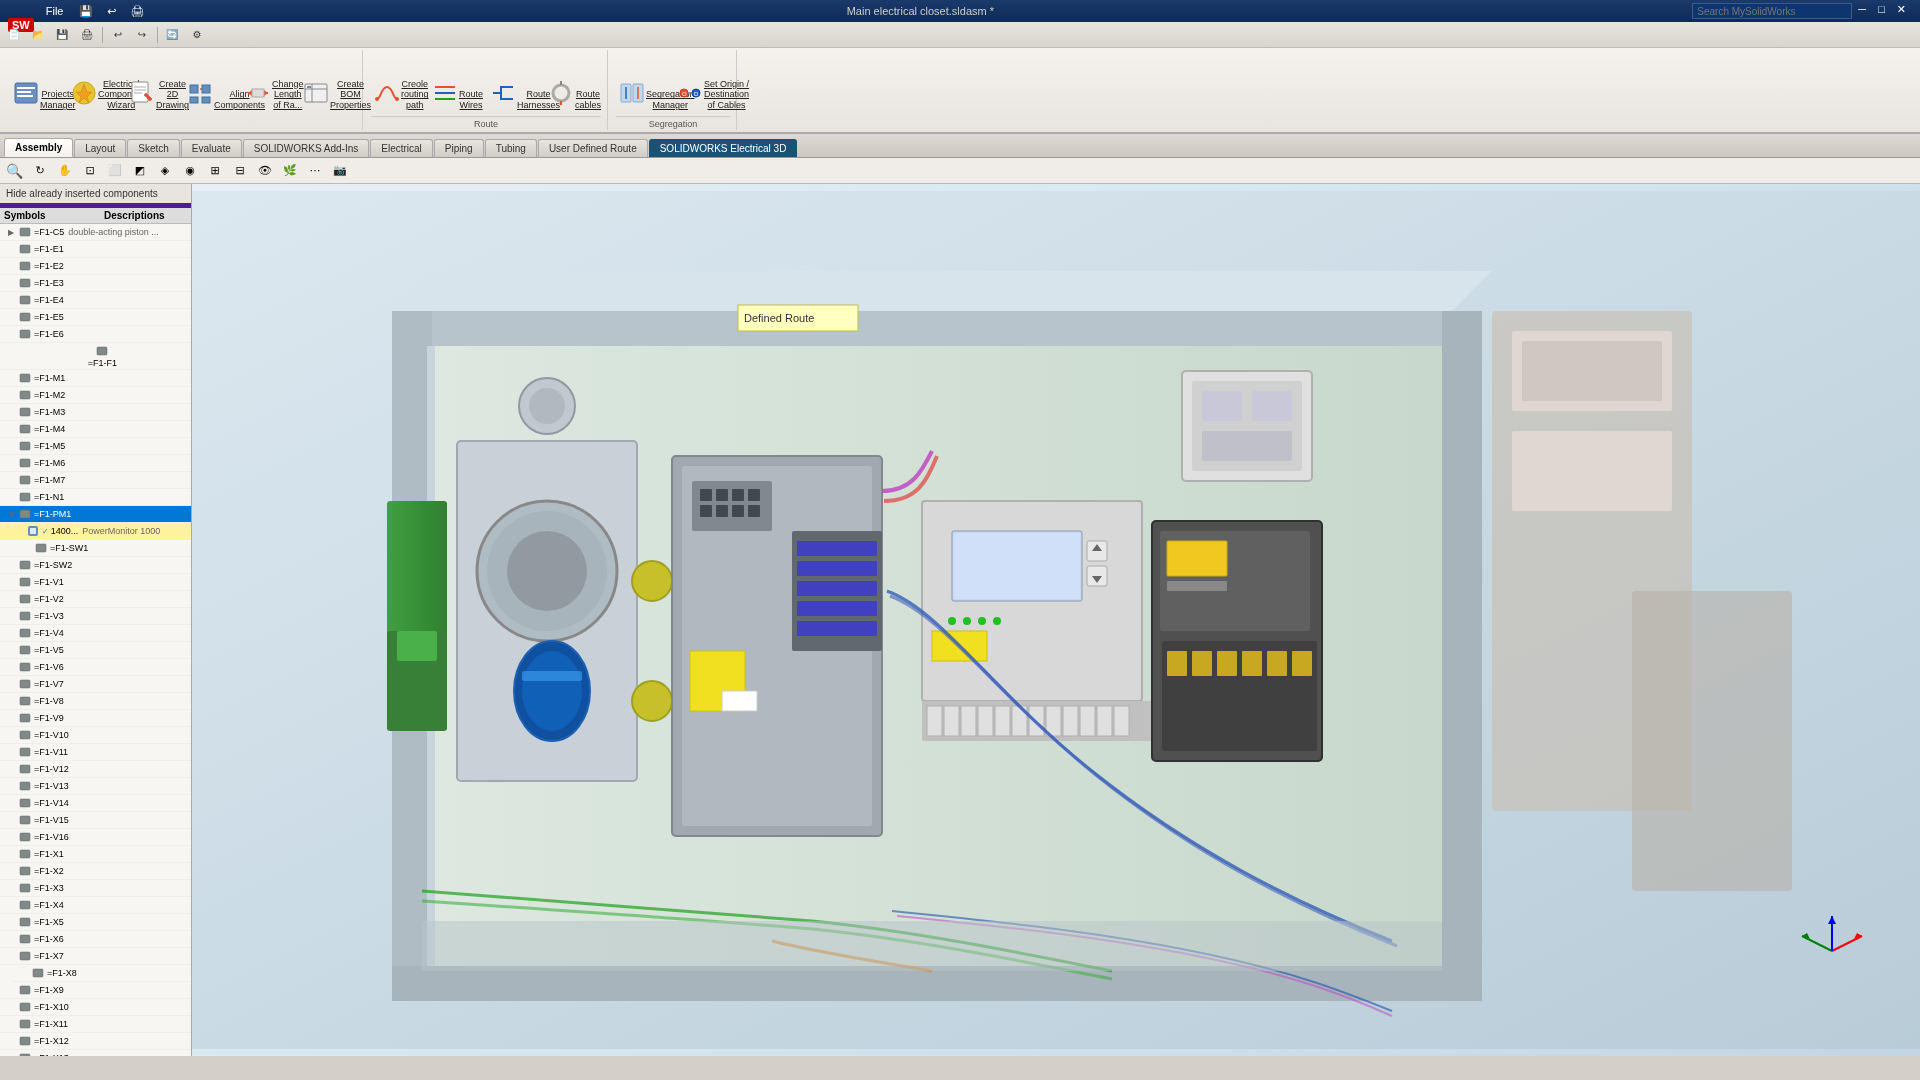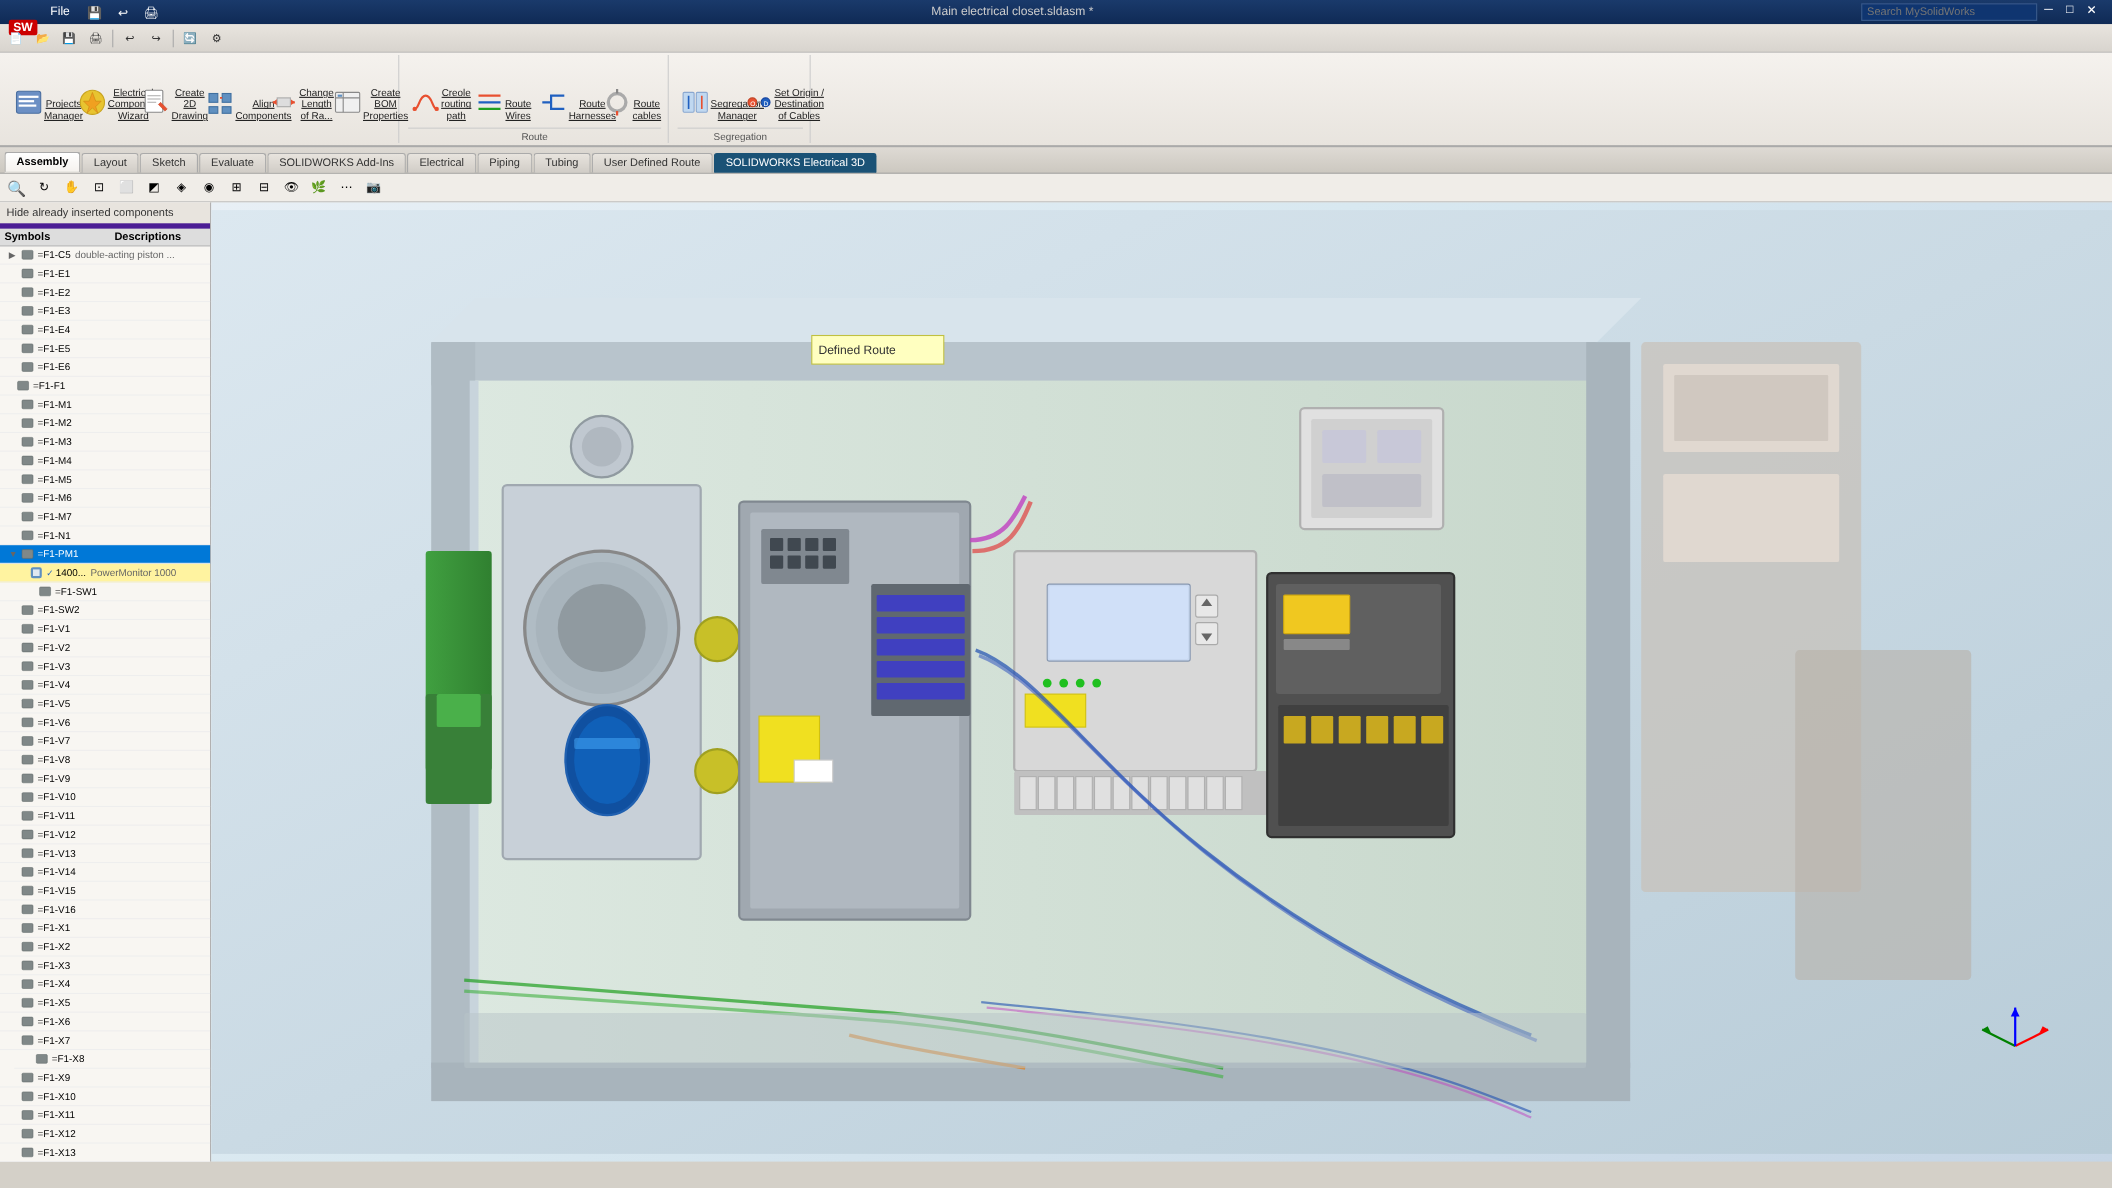--- a/index.html
+++ b/index.html
@@ -428,21 +428,21 @@
         </div>
         <div class="comp-item" style="padding-left: 8px;">
           <span class="comp-expand"> </span>
           <span class="comp-icon">
             <svg width="12" height="12" viewBox="0 0 12 12">
               <rect x="1" y="2" width="10" height="8" rx="1" fill="#808888" stroke="#606868" stroke-width="0.5"></rect>
             </svg>
           </span>
           <span class="comp-name">=F1-E6</span>
         </div>
-        <div class="comp-item" style="padding-left: 4px;">
+        <div class="comp-item" style="padding-left: 16px; flex-direction: column;">
           <span class="comp-expand"> </span>
           <span class="comp-icon">
             <svg width="12" height="12" viewBox="0 0 12 12">
               <rect x="1" y="2" width="10" height="8" rx="1" fill="#808888" stroke="#606868" stroke-width="0.5"></rect>
             </svg>
           </span>
           <span class="comp-name">=F1-F1</span>
         </div>
         <div class="comp-item" style="padding-left: 8px;">
           <span class="comp-expand"> </span>

